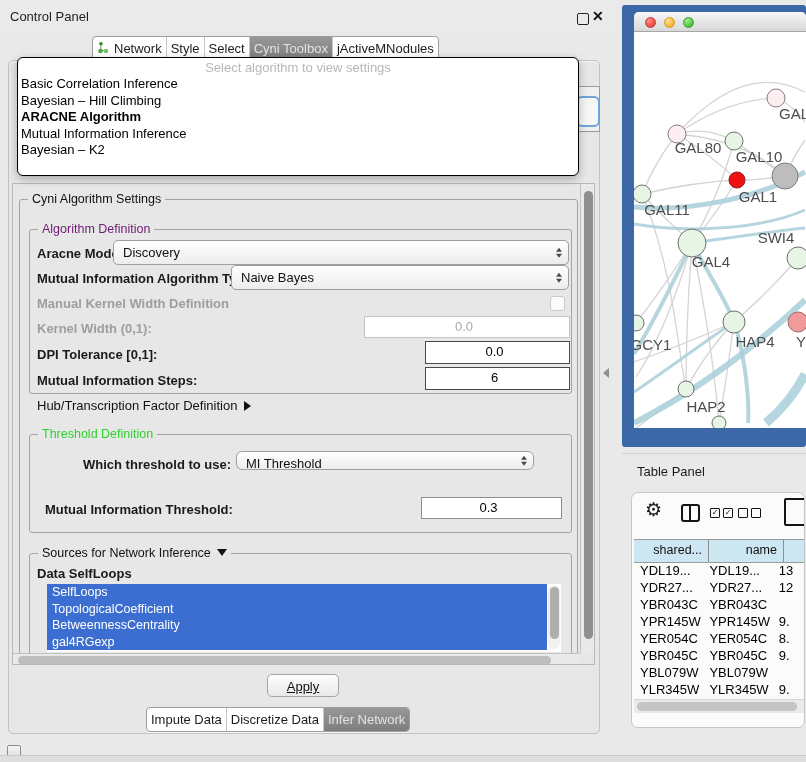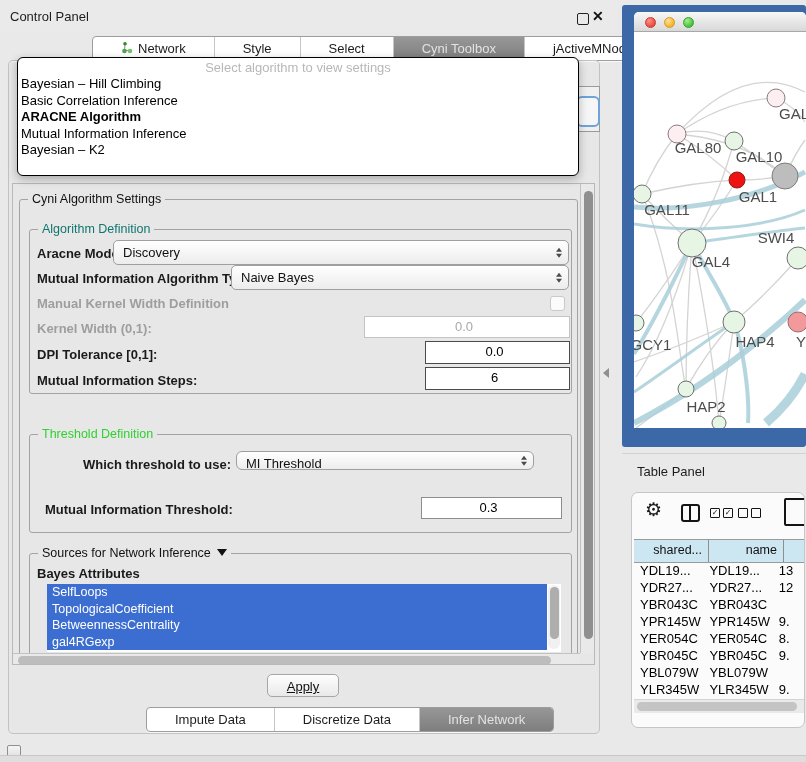--- a/index.html
+++ b/index.html
@@ -11,21 +11,21 @@
   .abs{position:absolute;}
 
   
   .cp-titlebar{left:0;top:0;width:618px;height:32px;background:#eaeaea;}
   .cp-title{left:10px;top:9px;font-size:13px;color:#1d1d1d;}
   .float-icon{left:577px;top:13px;width:10px;height:10px;border:1.6px solid #222;border-radius:2px;}
   .close-icon{left:592px;top:8px;font-size:14px;font-weight:bold;color:#111;}
 
   
   .segbar{display:flex;height:23px;background:#fff;border:1px solid #9d9d9d;border-radius:4px;overflow:hidden;box-shadow:0 1px 0 rgba(255,255,255,.7);}
-  .seg{display:flex;align-items:center;padding:0 28px;font-size:13px;color:#1c1c1c;border-left:1px solid #c6c6c6;white-space:nowrap;cursor:default;}
+  .seg{display:flex;align-items:center;padding:0 4px;font-size:13px;color:#1c1c1c;border-left:1px solid #c6c6c6;white-space:nowrap;cursor:default;}
   .seg:first-child{border-left:none;}
   .seg.sel{background:linear-gradient(#979797,#7e7e7e);color:#e3e3e3;}
   .seg .tabicon{margin-right:5px;display:inline-block;}
   #top-tabs{left:92px;top:36px;}
   #bottom-tabs{left:146px;top:707px;}
 
   
   .content-panel{left:8px;top:60px;width:590px;height:672px;background:#e7e7e7;border:1px solid #c2c2c2;border-radius:5px;box-shadow:inset 0 1px 0 #f6f6f6;}
 
   
@@ -35,21 +35,21 @@
   
   .dropdown{left:17px;top:57px;width:562px;height:119px;background:#fff;border:1px solid #000000;border-radius:6px;box-shadow:0 3px 10px rgba(0,0,0,.28);z-index:10;padding-top:2px;box-sizing:border-box;}
   .dd-placeholder{height:16px;line-height:16px;text-align:center;color:#b8b8b8;font-size:13px;}
   .dd-item{height:16.6px;line-height:16.6px;padding-left:3px;font-size:13px;color:#000;}
   .dd-item.hl{font-weight:bold;}
 
   
   .scrollpane{left:12px;top:183px;width:583px;height:482px;background:#e7e7e7;border:1px solid #b8b8b8;overflow:hidden;box-sizing:border-box;}
   .group{position:absolute;border:1px solid #a3a3a3;border-radius:3px;}
   .legend{position:absolute;top:-8px;left:8px;background:#e7e7e7;padding:0 4px;font-size:12.5px;color:#111;white-space:nowrap;}
-  .legend.blue{color:#0f766e;}
+  .legend.blue{color:#701a75;}
   .legend.green{color:#2fd12f;}
   .lbl{position:absolute;font-size:13px;font-weight:bold;color:#1a1a1a;white-space:nowrap;}
   .lbl.dis{color:#9e9e9e;}
   .lbl.plain{font-weight:normal;color:#111;}
   .combo{position:absolute;background:linear-gradient(#ffffff,#ececec);border:1px solid #9f9f9f;border-radius:5px;box-sizing:border-box;}
   .combo .ct{position:absolute;left:9px;top:0;line-height:23px;font-size:13px;color:#111;}
   .stepper{position:absolute;right:6px;top:50%;transform:translateY(-50%);}
   .stepper .up{width:0;height:0;border-left:3.5px solid transparent;border-right:3.5px solid transparent;border-bottom:4.5px solid #4a4a4a;margin-bottom:2.5px;}
   .stepper .dn{width:0;height:0;border-left:3.5px solid transparent;border-right:3.5px solid transparent;border-top:4.5px solid #4a4a4a;}
   .field{position:absolute;background:#fff;box-sizing:border-box;font-size:13px;text-align:center;padding-right:6px;}
@@ -138,22 +138,22 @@
     </div>
   </div>
 
 <div class="abs content-panel"></div>
 
 <div class="abs hidden-combo"></div>
 <div class="abs focus-ring"></div>
 
 <div class="abs dropdown" id="algo-dropdown">
     <div class="dd-placeholder">Select algorithm to view settings</div>
+    <div class="dd-item">Basic Correlation Inference</div>
     <div class="dd-item">Bayesian – Hill Climbing</div>
-    <div class="dd-item">Basic Correlation Inference</div>
     <div class="dd-item hl">ARACNE Algorithm</div>
     <div class="dd-item">Mutual Information Inference</div>
     <div class="dd-item">Bayesian – K2</div>
   </div>
 
 <div class="abs scrollpane">
 
   <div class="group" style="left:6px;top:15px;width:557px;height:467px;">
     <span class="legend">Cyni Algorithm Settings</span>
   </div>
@@ -185,40 +185,41 @@
 
   <span class="lbl dis" style="left:24px;top:137px;">Kernel Width (0,1):</span>
   <div class="field light" style="left:351px;top:132px;width:206px;height:22px;line-height:20px;">0.0</div>
 
   <span class="lbl" style="left:24px;top:163px;">DPI Tolerance [0,1]:</span>
   <div class="field dark" style="left:412px;top:157px;width:145px;height:23px;line-height:20px;">0.0</div>
 
   <span class="lbl" style="left:24px;top:189px;">Mutual Information Steps:</span>
   <div class="field dark" style="left:412px;top:183px;width:145px;height:23px;line-height:20px;">6</div>
 
+  <span class="lbl plain" style="left:24px;top:214px;"><span>Hub/Transcription Factor Definition</span><span class="tri-right"></span></span>
 
   <div class="group" style="left:16px;top:250px;width:541px;height:97px;">
     <span class="legend green">Threshold Definition</span>
   </div>
   <span class="lbl" style="left:70px;top:273px;">Which threshold to use:</span>
   <div class="combo" style="left:223px;top:267px;width:298px;height:19px;border-radius:6px;">
     <span class="ct">MI Threshold</span>
     <span class="stepper">
         <span class="up" style="display:block;"></span>
         <span class="dn" style="display:block;"></span>
       </span>
   </div>
 
   <span class="lbl" style="left:32px;top:318px;">Mutual Information Threshold:</span>
   <div class="field mid" style="left:408px;top:313px;width:141px;height:22px;line-height:20px;">0.3</div>
 
   <div class="group" style="left:16px;top:369px;width:541px;height:120px;">
     <span class="legend"><span>Sources for Network Inference</span><span class="tri-down"></span></span>
   </div>
-  <span class="lbl" style="left:24px;top:382px;">Bayes Attributes</span>
+  <span class="lbl" style="left:24px;top:382px;">Data SelfLoops</span>
   <div class="attr-list" id="attr-list">
       <div class="attr-row">SelfLoops</div>
       <div class="attr-row">TopologicalCoefficient</div>
       <div class="attr-row">BetweennessCentrality</div>
       <div class="attr-row">gal4RGexp</div>
       <div class="attr-sb">
         <div class="thumb"></div>
       </div>
     </div>
 

